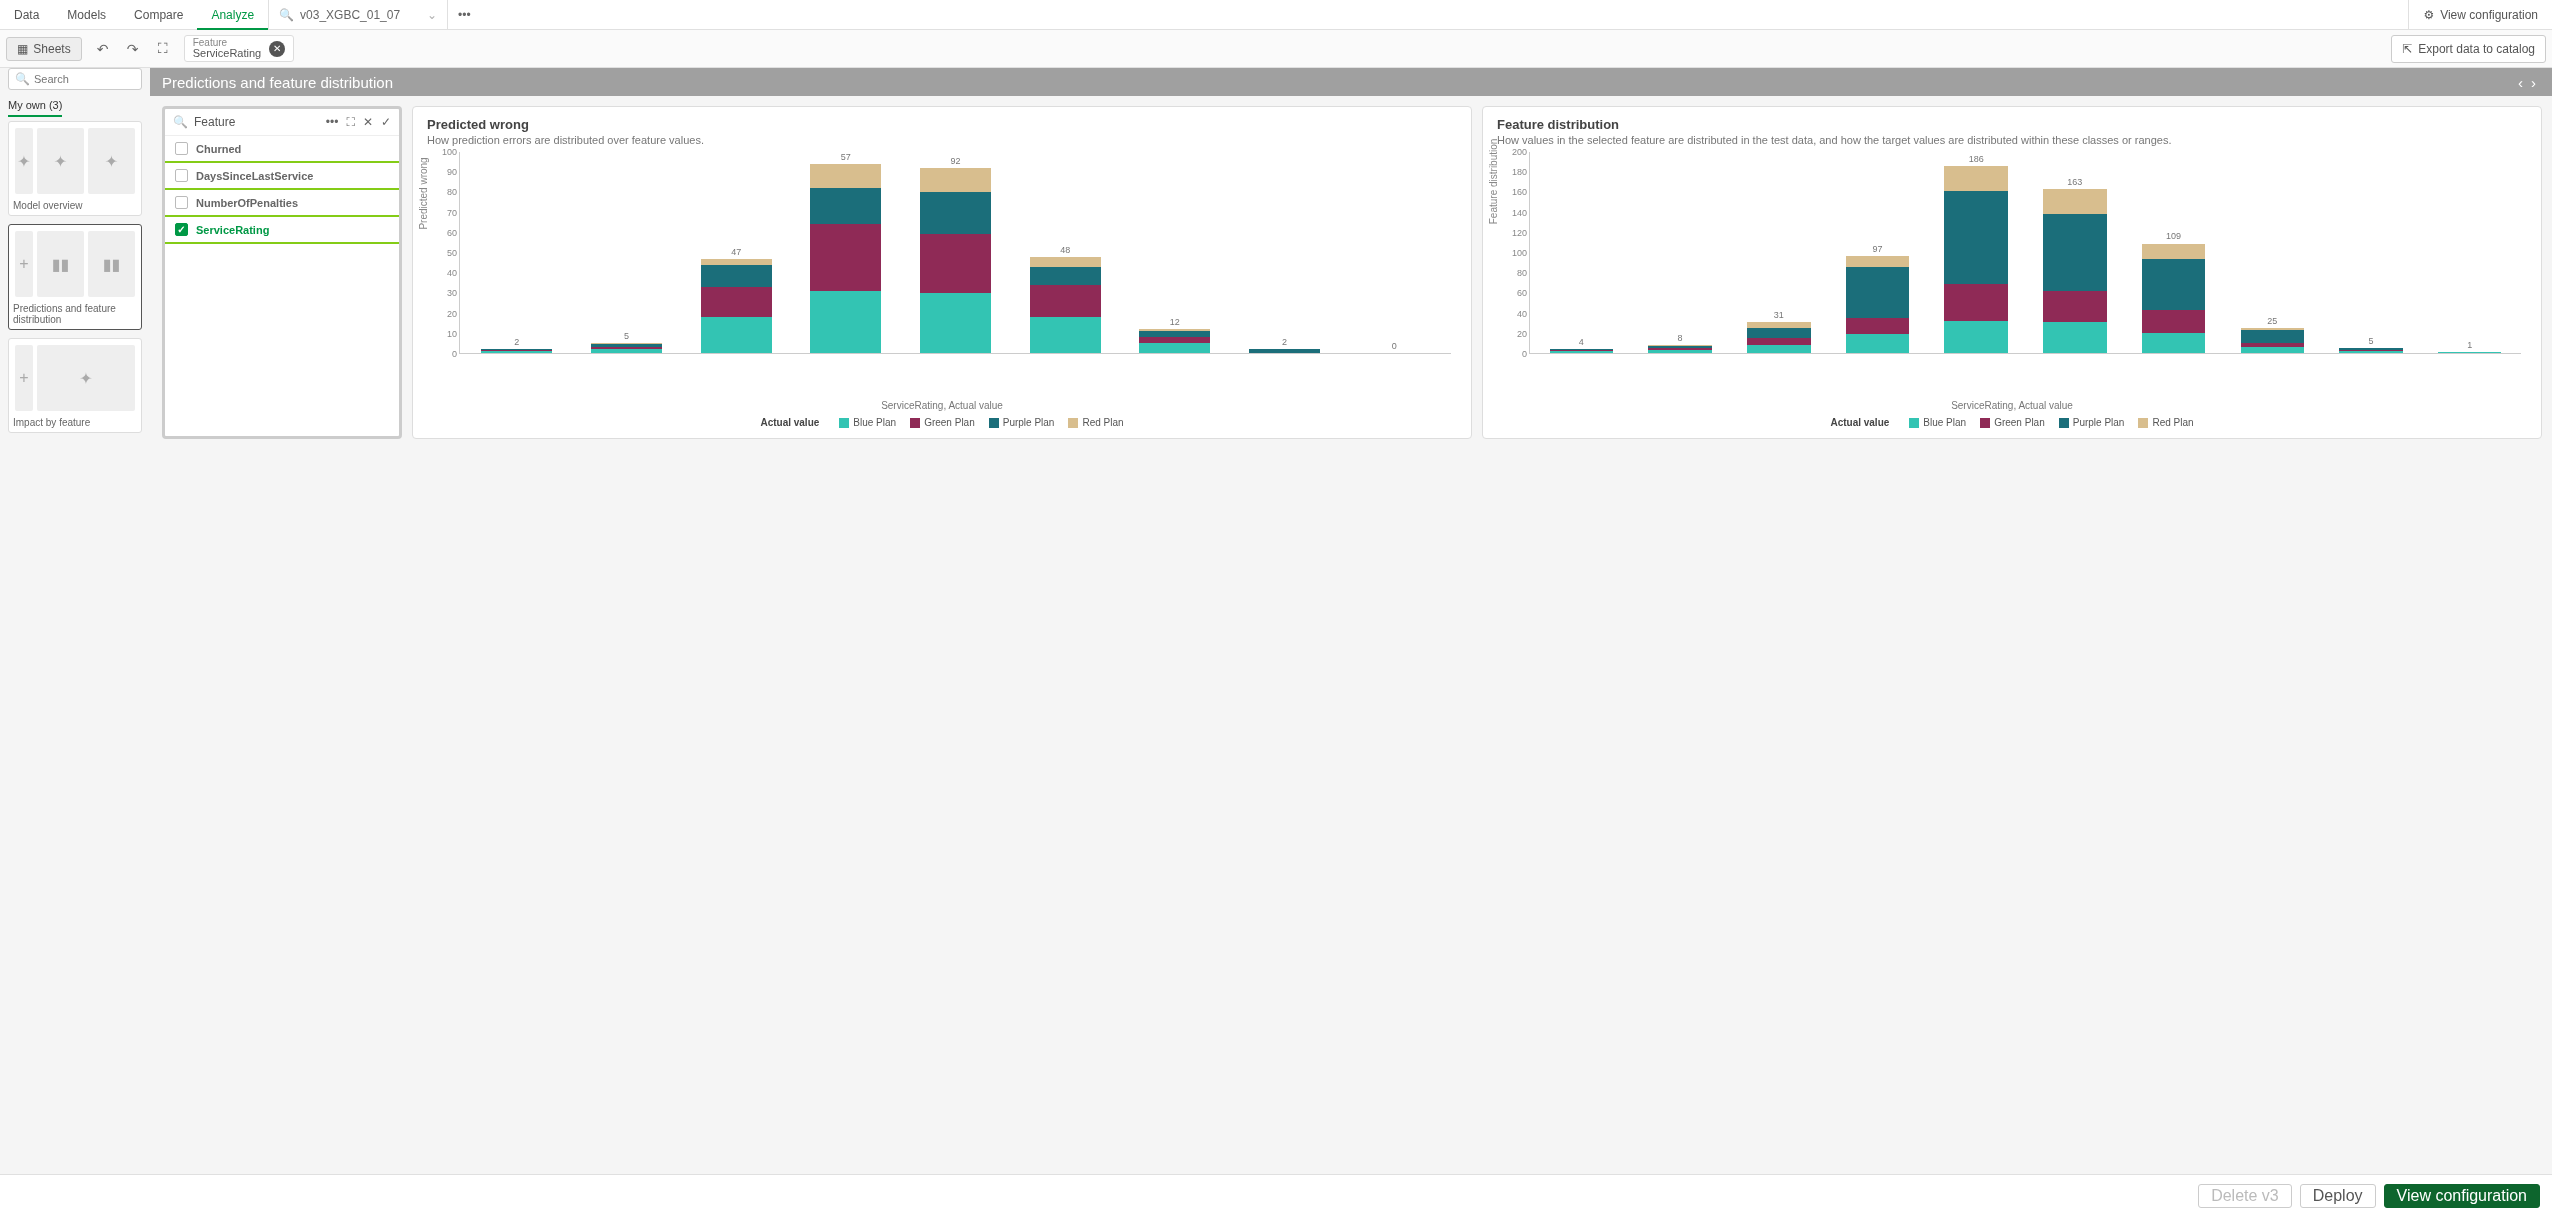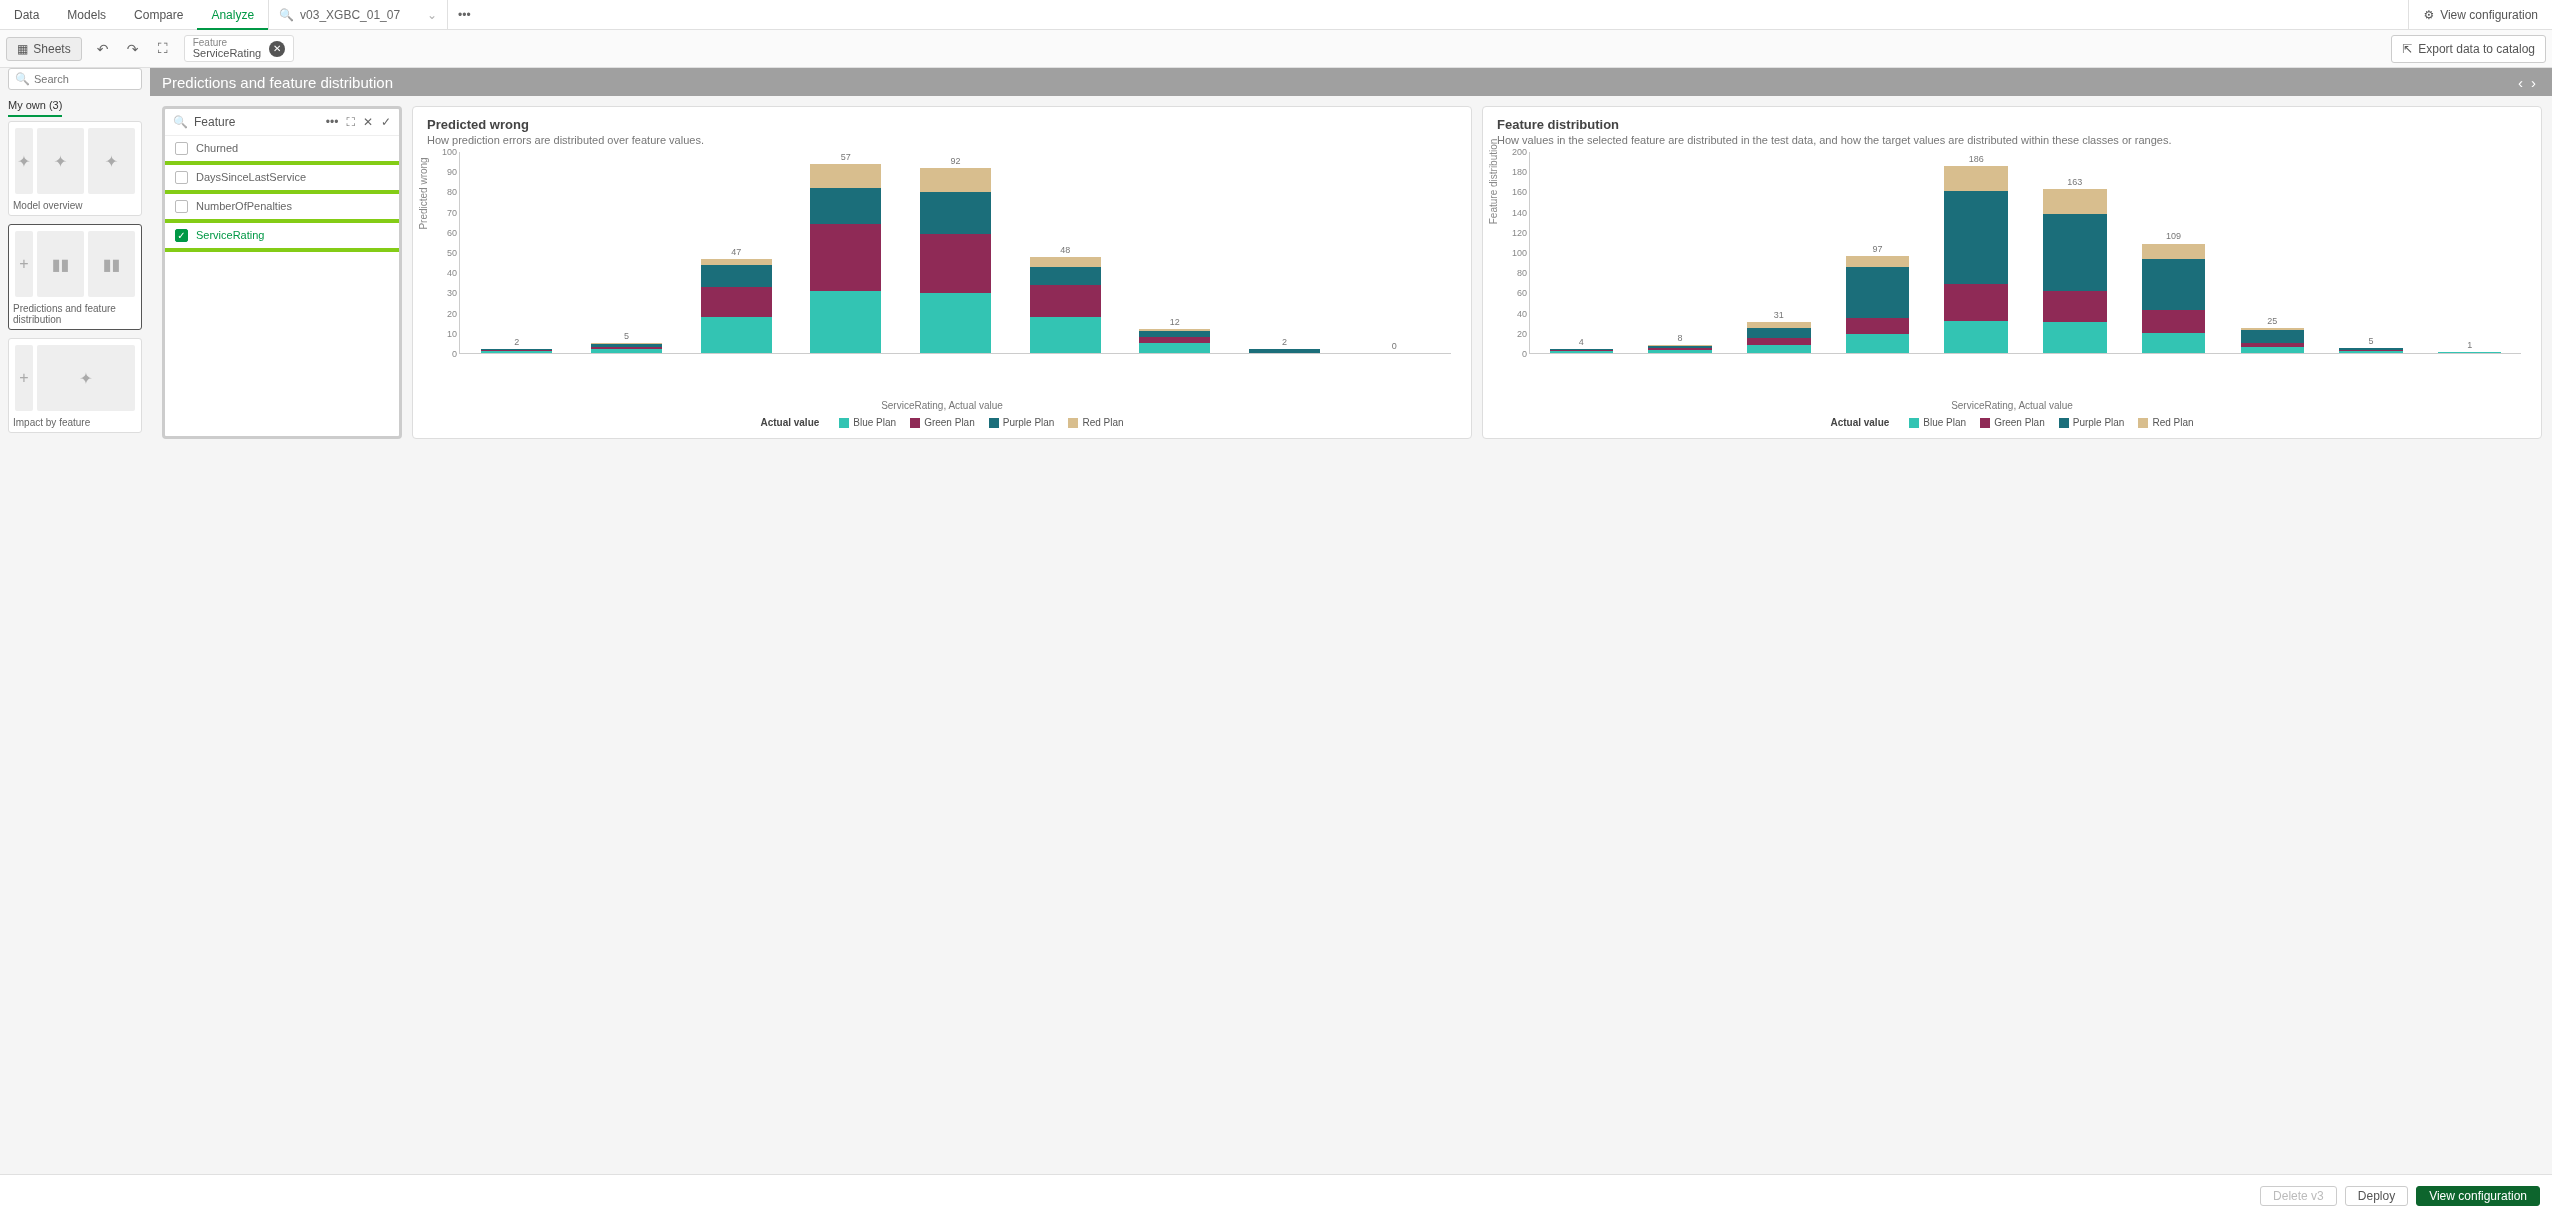--- a/index.html
+++ b/index.html
@@ -40,21 +40,21 @@
 .thumb-col.small{ flex:0 0 18px;}
 .thumb-label { font-size:10px; color:#666; padding-top:4px;}
 
 .content { flex:1; display:flex; gap:10px; padding:10px; padding-left:12px;}
 .feature-panel { width:240px; background:#fff; border:3px solid #ccc; border-radius:4px; padding:0;}
 .fp-head { display:flex; align-items:center; padding:6px 8px; border-bottom:1px solid #eee;}
 .fp-head .sicon{opacity:.5; margin-right:6px;}
 .fp-head-title{font-size:12px; color:#555;}
 .fp-head-tools { margin-left:auto; display:flex; gap:8px; color:#666;}
 .fp-head-tools span{cursor:pointer;}
-.fp-row { display:flex; align-items:flex-start; padding:6px 10px; border-bottom:4px solid #84cc16; font-size:11px; color:#666;}
+.fp-row { display:flex; align-items:flex-end; padding:6px 10px; border-bottom:2px solid #84cc16; font-size:11px; color:#666;font-weight:bold;}
 .fp-row .cb { width:13px; height:13px; border:1px solid #bbb; border-radius:2px; margin-right:8px; display:flex; align-items:center; justify-content:center; font-size:10px; color:#fff;}
 .fp-row.active .cb{ background:#009845; border-color:#009845;}
 .fp-row.active { color:#009845;}
 
 .chart-card { flex:1; background:#fff; border:1px solid #ddd; border-radius:4px; padding:10px 14px; display:flex; flex-direction:column;}
 .chart-title{ font-size:13px; font-weight:600; color:#444;}
 .chart-sub{ font-size:11px; color:#777; margin-top:2px;}
 .chart-area{ flex:1; position:relative; margin-top:6px; display:flex;}
 .ylab{ position:absolute; left:-4px; top:50%; transform:rotate(-90deg) translateX(40%); transform-origin:left; font-size:10px; color:#888;}
 .plot{ flex:1; position:relative; margin-left:32px; margin-right:6px; border-left:1px solid #ccc; border-bottom:1px solid #ccc;}
@@ -69,21 +69,21 @@
 .seg.red{background:#D8BE8E;}
 .yticks{ position:absolute; left:12px; top:0; bottom:0; width:20px; color:#888; font-size:9px;}
 .ytick{ position:absolute; right:2px; transform:translateY(50%);}
 .xtitle{ text-align:center; font-size:10px; color:#777; margin-top:46px;}
 .legend{ display:flex; justify-content:center; gap:14px; font-size:10px; color:#555; margin-top:6px; align-items:center;}
 .legend-title{font-weight:600; color:#444; margin-right:6px;}
 .lg-item{ display:flex; align-items:center; gap:4px;}
 .lg-sw{ width:10px; height:10px;}
 
 .bottom-bar{ position:fixed; bottom:0; left:0; right:0; height:42px; background:#fff; border-top:1px solid #e0e0e0; display:flex; align-items:center; padding:0 12px; gap:8px; justify-content:flex-end;}
-.bb-btn{ padding:2px 12px; border:1px solid #ccc; border-radius:3px; background:#fff; color:#555; font-size:12px; cursor:pointer;}
+.bb-btn{ padding:2px 12px; border:1px solid #ccc; border-radius:3px; background:#fff; color:#555; font-size:16px; cursor:pointer;}
 .bb-btn.disabled{ color:#bbb;}
 .bb-btn.primary{ background:#0D652D; color:#fff; border-color:#0D652D;}
 </style>
 </head>
 <body>
 
 <div class="top-bar">
   <div class="tab">Data</div>
   <div class="tab">Models</div>
   <div class="tab">Compare</div>

